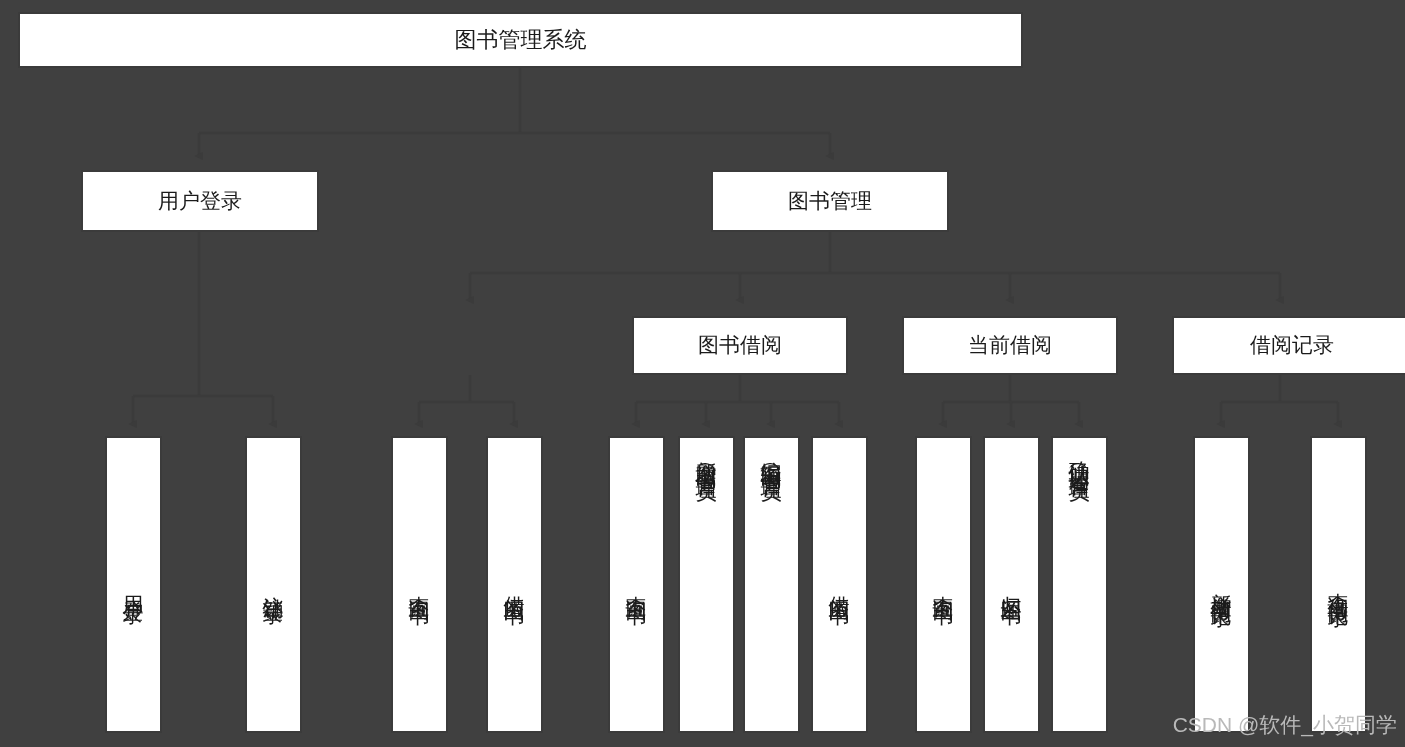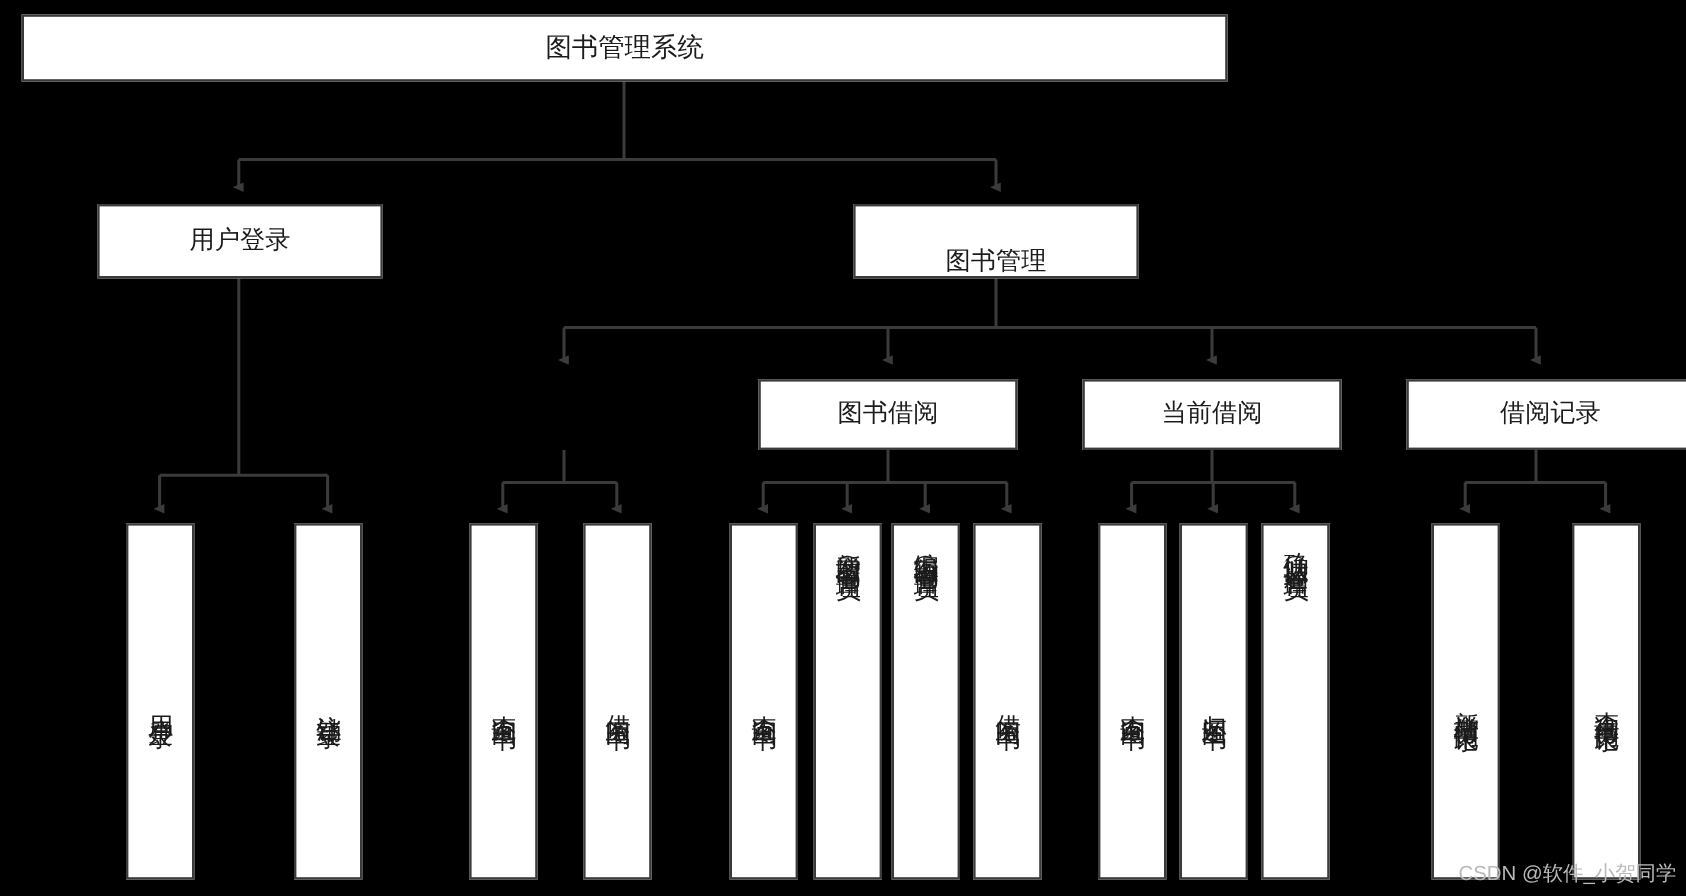--- a/index.html
+++ b/index.html
@@ -7,21 +7,21 @@
     padding: 0;
     background: #ffffff;
   }
   body {
     font-family: "Liberation Sans", "DejaVu Sans", sans-serif;
   }
   #diagram-root {
     position: relative;
     width: 1405px;
     height: 747px;
-    background: #000000;
+    background: #404040;
     overflow: hidden;
   }
   #diagram-svg {
     position: absolute;
     top: 0;
     left: 0;
     width: 1405px;
     height: 747px;
   }
   .node-box {
@@ -54,21 +54,21 @@
     writing-mode: vertical-rl;
     text-orientation: upright;
     font-size: 21px;
     letter-spacing: 3px;
     line-height: 1;
   }
   #watermark {
     position: absolute;
     right: 8px;
     bottom: 8px;
-    font-size: 17px;
+    font-size: 21px;
     color: #b9b9b9;
     font-family: "Liberation Sans", "DejaVu Sans", sans-serif;
     white-space: nowrap;
     pointer-events: none;
   }
 </style>
 </head>
 <body>
 
 <div id="diagram-root">
@@ -123,21 +123,21 @@
     </g>
   </svg>
 
   <div class="node-box node-root" style="left:18px; top:12px; width:1005px; height:56px;">
     <span class="node-label">图书管理系统</span>
   </div>
 
   <div class="node-box node-l2" style="left:81px; top:170px; width:238px; height:62px;">
     <span class="node-label">用户登录</span>
   </div>
-  <div class="node-box node-l2" style="left:711px; top:170px; width:238px; height:62px;align-items:flex-end;">
+  <div class="node-box node-l2" style="left:711px; top:170px; width:238px; height:62px;">
     <span class="node-label">图书管理</span>
   </div>
 
   <div class="node-box node-l3" style="left:902px; top:316px; width:216px; height:59px;">
     <span class="node-label">当前借阅</span>
   </div>
   <div class="node-box node-l3" style="left:632px; top:316px; width:216px; height:59px;">
     <span class="node-label">图书借阅</span>
   </div>
   <div class="node-box node-l3" style="left:1172px; top:316px; width:240px; height:59px;">

